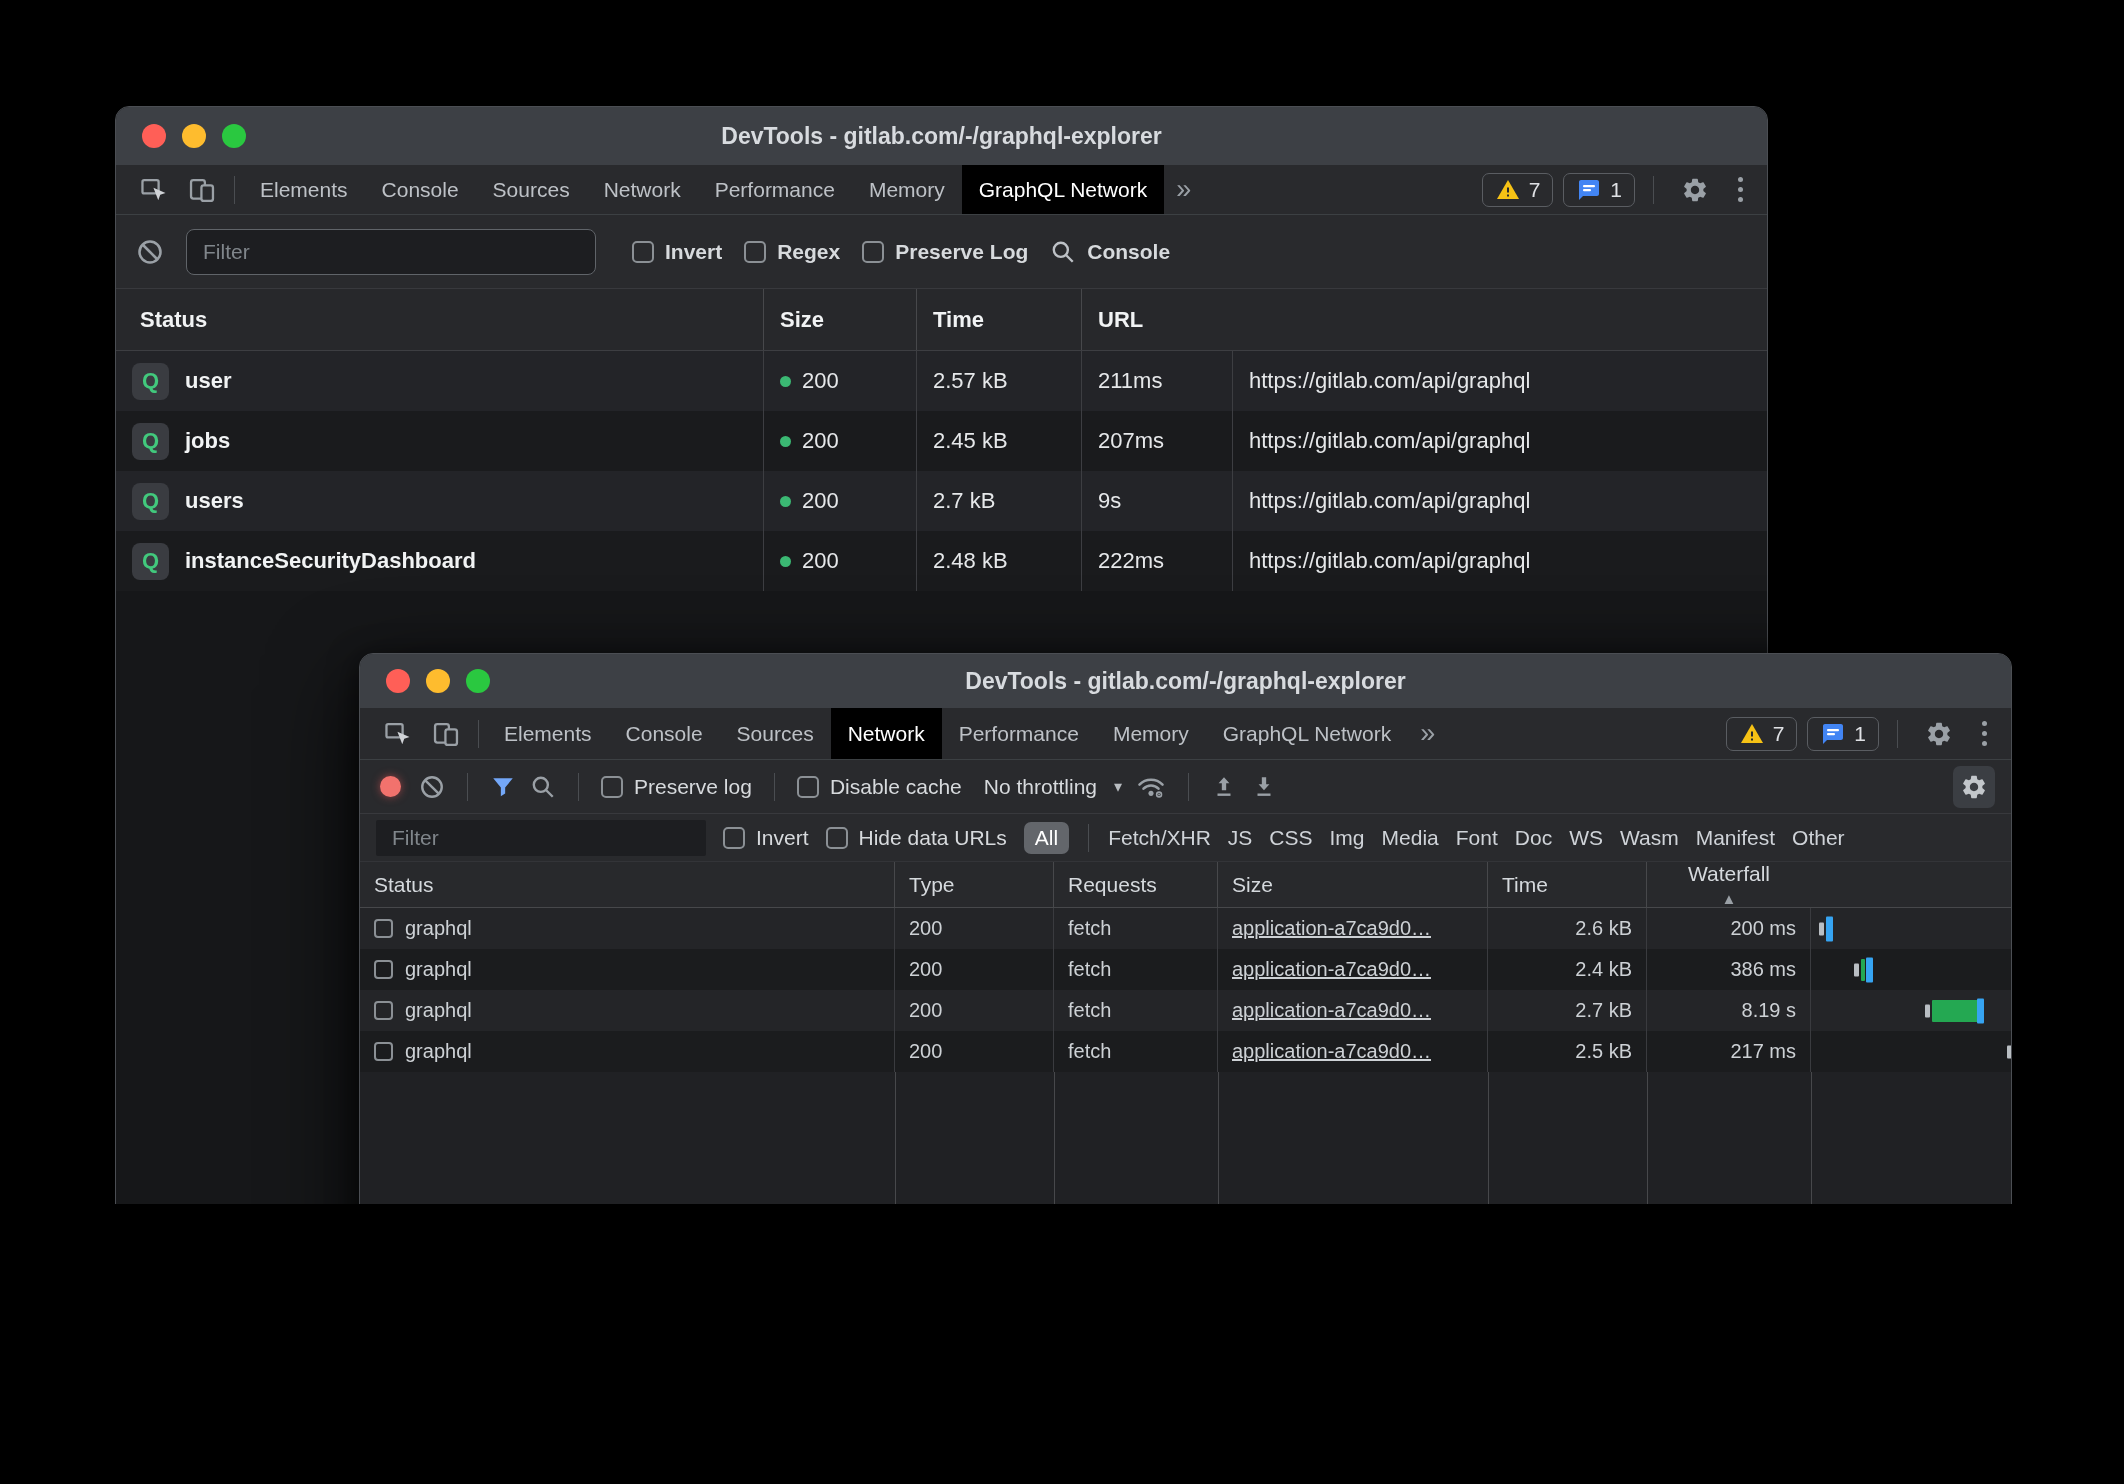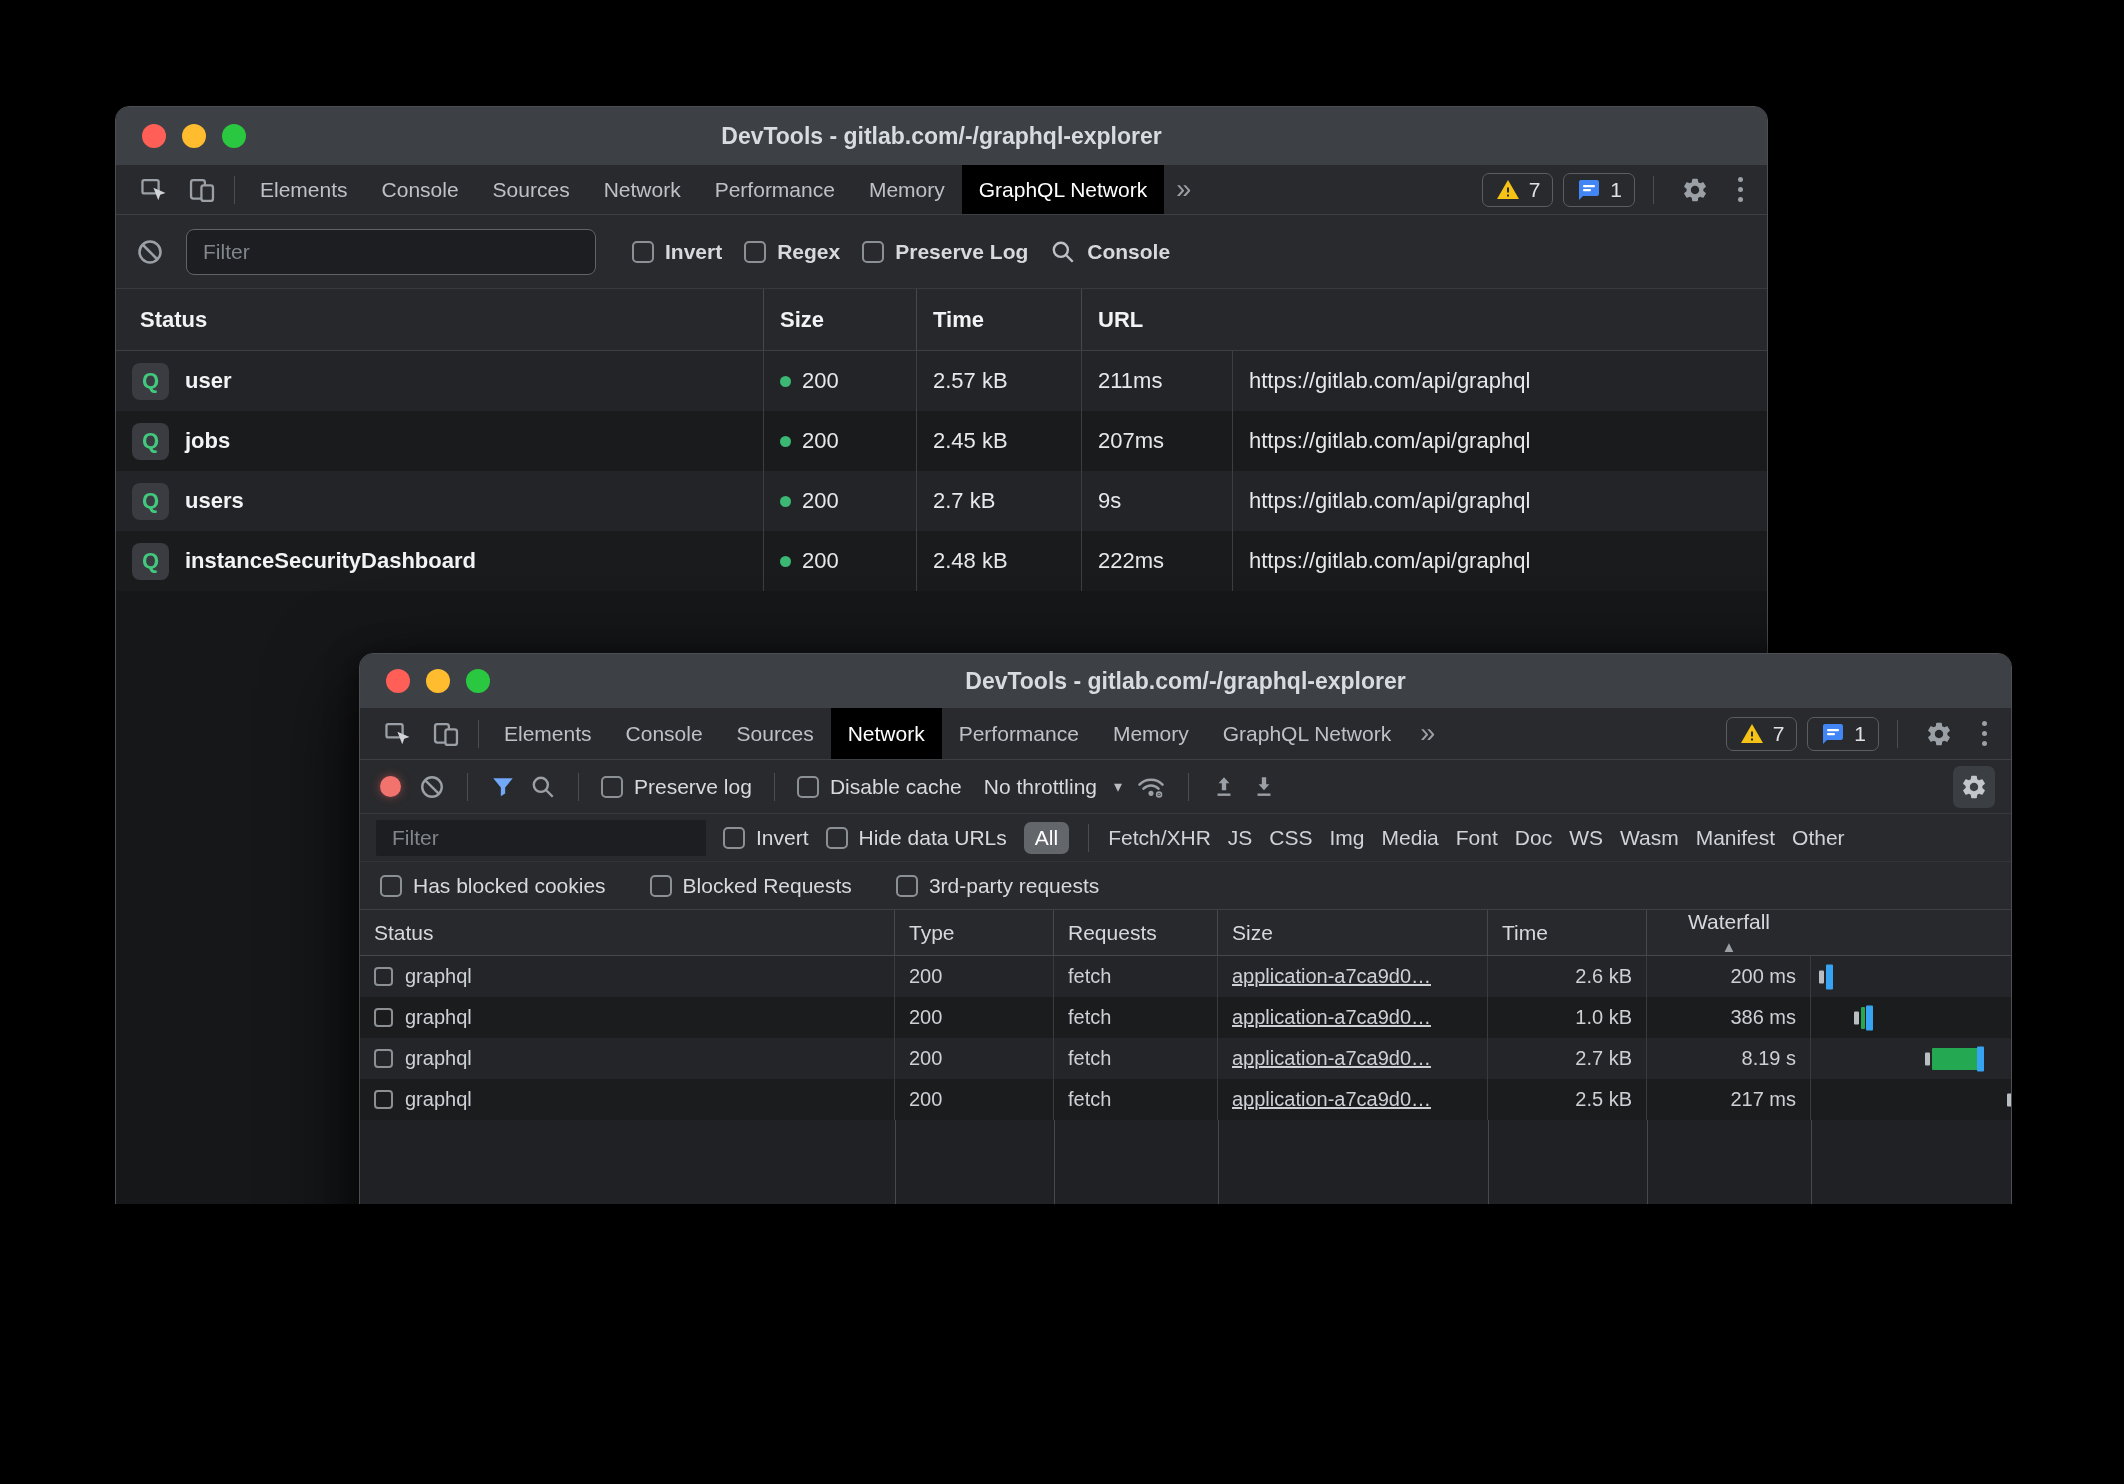--- a/index.html
+++ b/index.html
@@ -391,36 +391,20 @@
       <span class="chip">Img</span>
       <span class="chip">Media</span>
       <span class="chip">Font</span>
       <span class="chip">Doc</span>
       <span class="chip">WS</span>
       <span class="chip">Wasm</span>
       <span class="chip">Manifest</span>
       <span class="chip">Other</span>
     </div>
 
-    <div class="net-blockedrow" style="flex:0 0 48px;">
-      <span class="group">
-        <span class="cb"></span>
-        <span class="lbl">Has blocked cookies</span>
-      </span>
-      <span class="sep"></span>
-      <span class="group">
-        <span class="cb"></span>
-        <span class="lbl">Blocked Requests</span>
-      </span>
-      <span class="sep"></span>
-      <span class="group">
-        <span class="cb"></span>
-        <span class="lbl">3rd-party requests</span>
-      </span>
-    </div>
 
     <div class="net-grid net-header" style="flex:0 0 46px;">
       <div class="net-cell">Status</div>
       <div class="net-cell">Type</div>
       <div class="net-cell">Requests</div>
       <div class="net-cell">Size</div>
       <div class="net-cell">Time</div>
       <div class="net-cell">
         <span>Waterfall</span>
         <span class="sortcaret">▲</span>
@@ -448,21 +432,21 @@
       <div class="net-grid net-row">
         <div class="net-cell" style="gap:12px;">
           <span class="cb small"></span>
           <span>graphql</span>
         </div>
         <div class="net-cell">200</div>
         <div class="net-cell">fetch</div>
         <div class="net-cell">
             <span class="initiator">application-a7ca9d0…</span>
           </div>
-        <div class="net-cell num">1.0 kB</div>
+        <div class="net-cell num">2.4 kB</div>
         <div class="net-cell num">386 ms</div>
         <div class="net-cell wf-cell">
             <span class="wf-bar wf-tick" style="left: 43px; width: 5px;"></span>
             <span class="wf-bar wf-waiting" style="left: 50px; width: 4px;"></span>
             <span class="wf-bar wf-download" style="left: 55px; width: 7px;"></span>
           </div>
       </div>
       <div class="net-grid net-row">
         <div class="net-cell" style="gap:12px;">
           <span class="cb small"></span>

